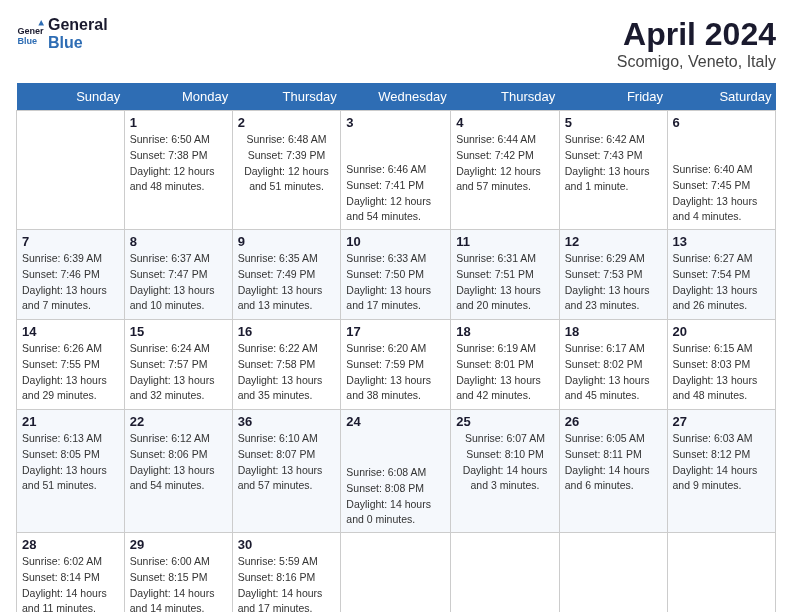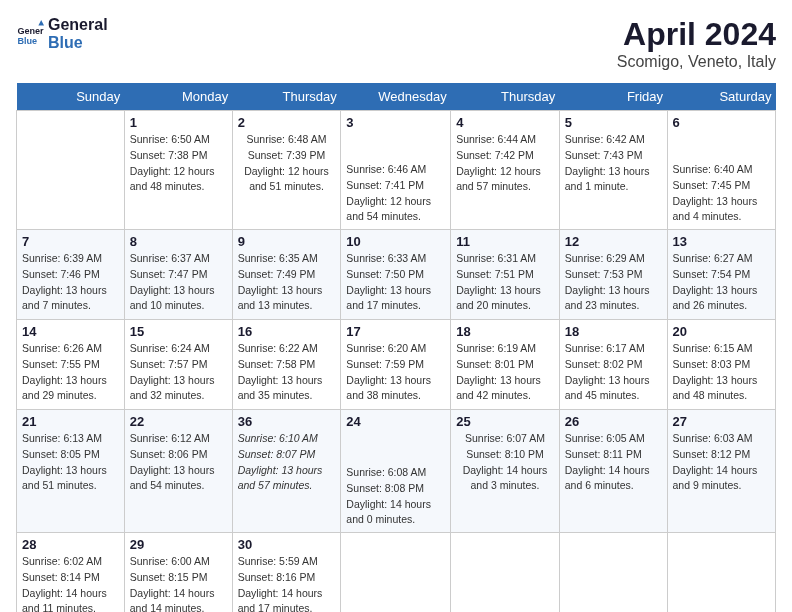--- a/index.html
+++ b/index.html
@@ -271,21 +271,21 @@
         </td>
         <td>
           <div class="day-number">22</div>
           <div class="day-info" style="white-space: pre-line;">Sunrise: 6:12 AM
 Sunset: 8:06 PM
 Daylight: 13 hours
 and 54 minutes.</div>
         </td>
         <td>
           <div class="day-number">36</div>
-          <div class="day-info" style="white-space: pre-line; font-style: italic;">Sunrise: 6:10 AM
+          <div class="day-info" style="white-space: pre-line;">Sunrise: 6:10 AM
 Sunset: 8:07 PM
 Daylight: 13 hours
 and 57 minutes.</div>
         </td>
         <td>
           <div class="day-number">24</div>
           <div class="day-info" style="white-space: pre-line; margin-top: 36px;">Sunrise: 6:08 AM
 Sunset: 8:08 PM
 Daylight: 14 hours
 and 0 minutes.</div>

